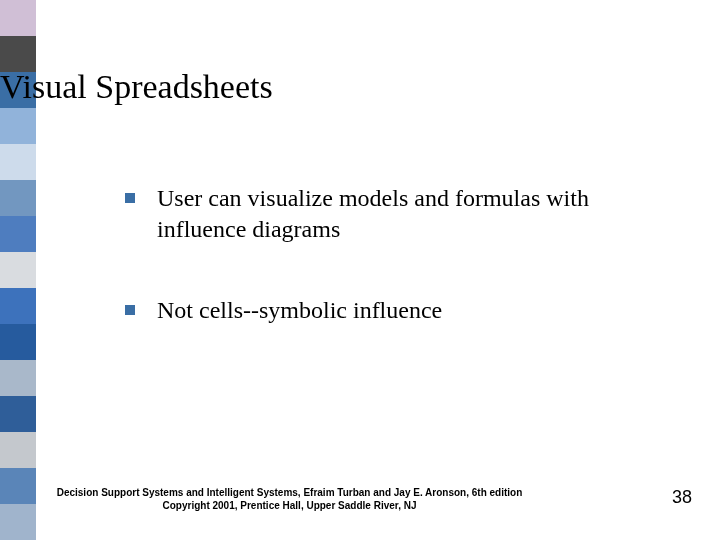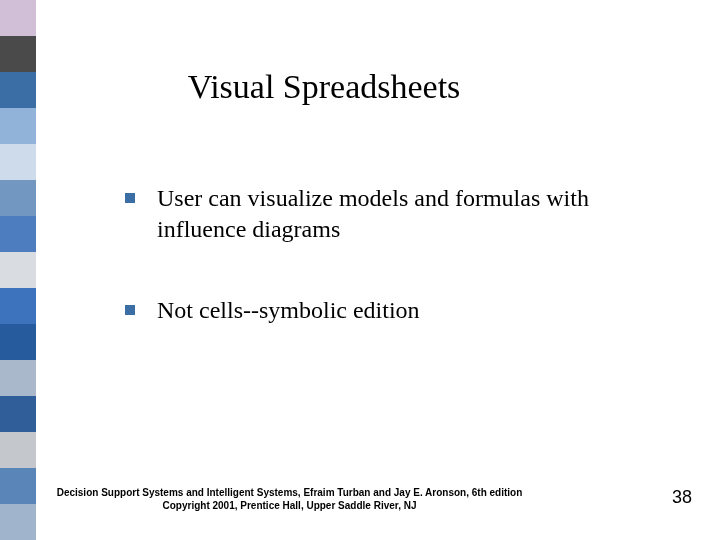--- a/index.html
+++ b/index.html
@@ -33,21 +33,21 @@
   .c12 { background: #2f5e99; }
   .c13 { background: #c4c8cd; }
   .c14 { background: #5a85b8; }
   .c15 { background: #a0b4cc; }
 
   .title {
     position: absolute;
     top: 68px;
     left: 0;
     width: 648px;
-    text-align: center;
+    text-align: left;
     font-size: 34px;
     font-weight: 400;
     color: #000;
   }
   .content {
     position: absolute;
     top: 175px;
     left: 125px;
     right: 60px;
   }
@@ -114,21 +114,21 @@
 
 <h1 class="title">Visual Spreadsheets</h1>
 
 <div class="content">
   <div class="bullet-item">
     <div class="bullet-marker"></div>
     <div class="bullet-text">User can visualize models and formulas with influence diagrams</div>
   </div>
   <div class="bullet-item">
     <div class="bullet-marker"></div>
-    <div class="bullet-text">Not cells--symbolic edition</div>
+    <div class="bullet-text">Not cells--symbolic influence</div>
   </div>
 </div>
 
 <div class="footer">
   <div>Decision Support Systems and Intelligent Systems, Efraim Turban and Jay E. Aronson, 6th edition</div>
   <div>Copyright 2001, Prentice Hall, Upper Saddle River, NJ</div>
 </div>
 
 <div class="page-num">38</div>
 

